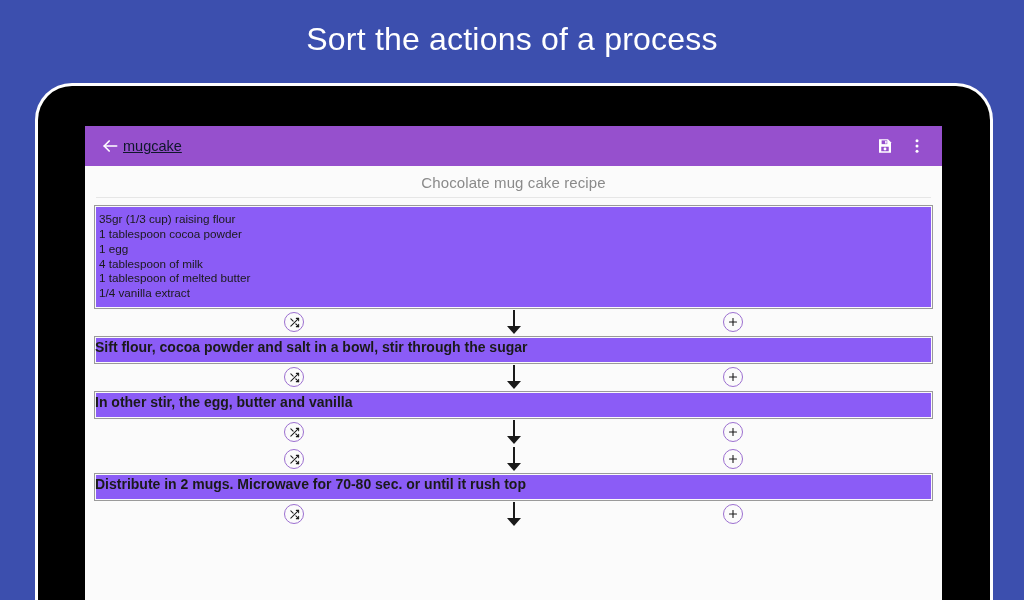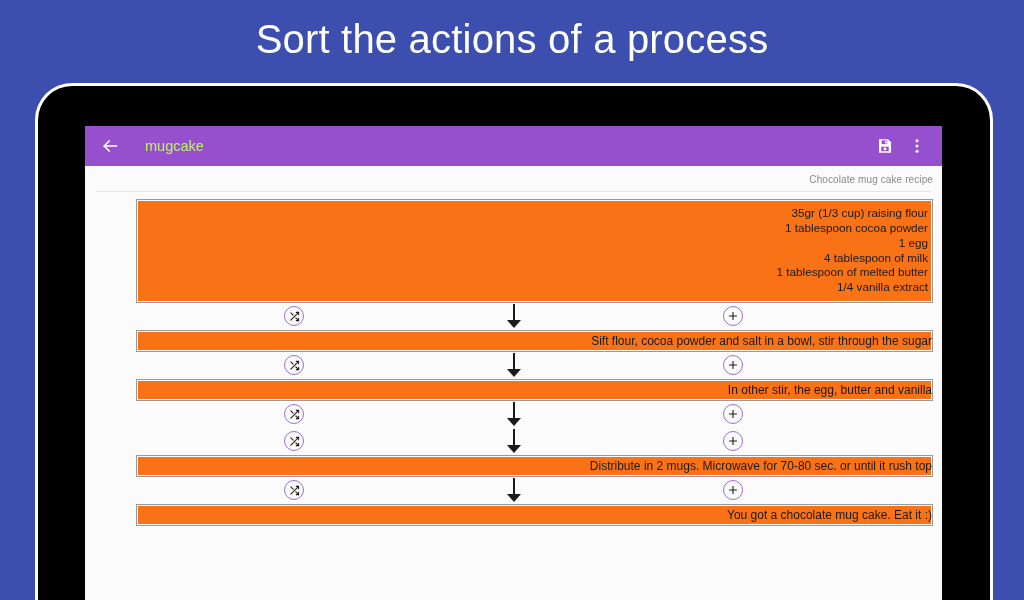--- a/index.html
+++ b/index.html
@@ -6,21 +6,21 @@
   html, body {
     width:1024px; height:600px; overflow:hidden;
     background:#3c4fae;
     font-family:"Liberation Sans", sans-serif;
   }
 
   #promo-headline {
     position:absolute; top:8px; left:0; width:1024px;
     text-align:center;
     color:#ffffff;
-    font-size:40px;
+    font-size:32px;
     font-weight:400;
     letter-spacing:0.2px;
     line-height:62px;
     white-space:nowrap;
   }
 
   
   #tablet-frame {
     position:absolute;
     left:38px; top:86px;
@@ -48,73 +48,73 @@
     display:flex; align-items:center;
     padding:0 12px;
   }
   #app-toolbar .tb-icon {
     width:26px; height:26px;
     display:flex; align-items:center; justify-content:center;
     flex:0 0 auto;
   }
   #app-toolbar .tb-icon svg { display:block; }
   #toolbar-title {
-    color:#bef264;
+    color:#0f172a;
     font-size:14.5px;
-    margin-left:22px;
     flex:1 1 auto;
     white-space:nowrap;
     overflow:hidden;
+    text-decoration:underline;
   }
   #save-button { margin-right:6px; }
 
   
   #recipe-content {
     position:relative;
     padding:0 9px;
     height:480px;
   }
 
   #recipe-title {
-    text-align:right;
+    text-align:center;
     color:#8a8a8a;
-    font-size:10px;
+    font-size:15px;
     padding:8px 0 6px 0;
     letter-spacing:0.1px;
   }
   #title-divider {
     height:1px;
     background:#c9c9c9;
     border-bottom:1px solid #e6e6e6;
     margin:0 2px 7px 2px;
   }
 
   .card {
-    background:#f97316;
+    background:#8b5cf6;
     border:1px solid #9a9a9a;
     box-shadow:inset 0 0 0 1px #fafafa;
-    text-align:right;
+    text-align:left;
     color:#1a1a1a;
-    margin-left:42px;
   }
 
   #ingredients-card {
     padding:6px 4px 7px 4px;
     font-size:11.7px;
     line-height:14.85px;
   }
   #ingredients-card .ing-line { white-space:nowrap; }
 
   .step-card {
     margin-top:0;
-    height:22px;
+    height:28px;
     line-height:20px;
-    font-size:12px;
+    font-size:14px;
     white-space:nowrap;
     overflow:hidden;
+    font-weight:bold;
   }
 
   
   .connector-row {
     position:relative;
     height:27px;
   }
   .connector-row .circle-btn {
     position:absolute;
     top:3px;
@@ -288,17 +288,16 @@
           <rect x="7" y="0" width="2" height="17" fill="#1a1a1a"></rect>
           <polygon points="1,16 15,16 8,24" fill="#1a1a1a"></polygon>
         </svg>
         <div class="circle-btn plus-btn">
           <svg width="12" height="12" viewBox="0 0 24 24" fill="none" stroke="#1a1a1a" stroke-width="2.2" stroke-linecap="round">
             <line x1="12" y1="5" x2="12" y2="19"></line>
               <line x1="5" y1="12" x2="19" y2="12"></line>
           </svg>
         </div>
       </div>
-      <div class="card step-card">You got a chocolate mug cake. Eat it :)</div>
 
     </div>
   </div>
 </div>
 
 </body></html>

